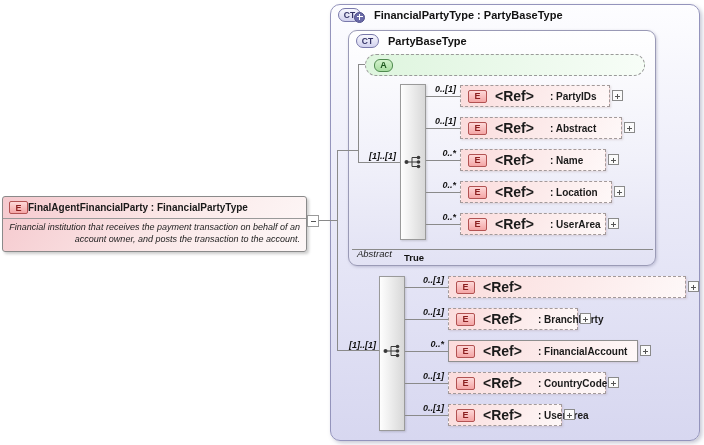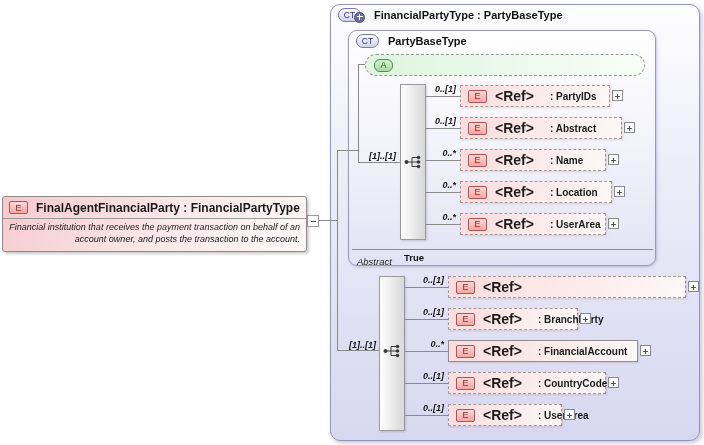--- a/index.html
+++ b/index.html
@@ -11,21 +11,21 @@
   .ct-outer{left:330px;top:4px;width:370px;height:437px;border:1px solid #9494bc;border-radius:10px;
             background:linear-gradient(to bottom,#fdfdff 0%,#ececf9 40%,#d7d7f0 100%);
             box-shadow:2px 2px 4px rgba(90,90,130,.35);}
   .ct-inner{left:348px;top:30px;width:308px;height:236px;border:1px solid #9a9ab6;border-radius:9px;
             background:linear-gradient(to bottom,#ffffff 0%,#f1f1fa 55%,#e2e2f4 100%);
             box-shadow:1px 1px 3px rgba(90,90,130,.3);}
   .box-title{display:flex;align-items:center;gap:9px;font-weight:bold;font-size:11px;color:#111;}
 
   
   .badge{display:inline-flex;align-items:center;justify-content:center;flex:0 0 auto;
-         font-weight:normal;box-sizing:border-box;}
+         font-weight:bold;box-sizing:border-box;}
   .badge-ct{width:23px;height:14px;border:1px solid #7878aa;border-radius:7px;
             background:linear-gradient(#f8f8fe,#d2d2ee);font-size:8.5px;color:#333366;}
   .ctplus{position:relative;}
   .plus-circle{position:absolute;right:-5px;top:2.5px;width:9px;height:9px;border-radius:50%;
                background:#6a6aa8;border:1px solid #50508a;}
   .plus-circle .ph{position:absolute;left:1.5px;top:3.5px;width:6px;height:1.4px;background:#fff;}
   .plus-circle .pv{position:absolute;left:3.8px;top:1.2px;width:1.4px;height:6px;background:#fff;}
   .badge-e{width:19px;height:13px;border:1px solid #b25252;border-radius:2px;
            background:linear-gradient(#fdd8d8,#f4a5a5);font-size:9px;color:#8b1f1f;}
   .badge-a{width:19px;height:13px;border:1px solid #4f8a4f;border-radius:6px;
@@ -57,26 +57,26 @@
   .plusbox .ph{position:absolute;left:2px;top:4.5px;width:5px;height:1px;background:#555;}
   .plusbox .pv{position:absolute;left:4px;top:2.5px;width:1px;height:5px;background:#555;}
   .minusbox{left:307px;top:215px;width:12px;height:12px;border:1px solid #9a9a9a;background:#fff;}
   .minusbox .mh{position:absolute;left:2.5px;top:4.5px;width:5px;height:1px;background:#555;}
 
   
   .root{left:2px;top:196px;width:305px;height:56px;border:1px solid #8a8a8a;border-radius:3px;
         background:linear-gradient(125deg,#f5c9ce 0%,#fbe9e9 55%,#fdf7f7 100%);
         box-shadow:2px 2px 3px rgba(0,0,0,.2);}
   .root .hdr{display:flex;align-items:center;height:21px;padding-left:6px;}
-  .root .hdr .ttl{margin-left:8px;font-size:12px;font-weight:bold;color:#1a1a1a;white-space:nowrap;}
+  .root .hdr .ttl{margin-left:0;font-size:10px;font-weight:bold;color:#1a1a1a;white-space:nowrap;}
   .root .sep{border-top:1px solid #999;margin:0;}
   .root .ann{padding:2px 6px 0 6px;font-size:9px;font-style:italic;color:#222;line-height:1.35;text-align:right;}
 
   .footline{left:352px;top:249px;width:301px;}
-  .foot-lbl{left:357px;top:256px;font-size:9.5px;font-style:italic;color:#222;}
+  .foot-lbl{left:357px;top:248px;font-size:9.5px;font-style:italic;color:#222;}
   .foot-val{left:404px;top:252px;font-size:9.5px;font-weight:bold;color:#111;}
 </style>
 </head>
 <body>
 
 <div class="canvas">
 
   <div class="abs ct-outer"></div>
 
   <div class="abs ct-inner"></div>

